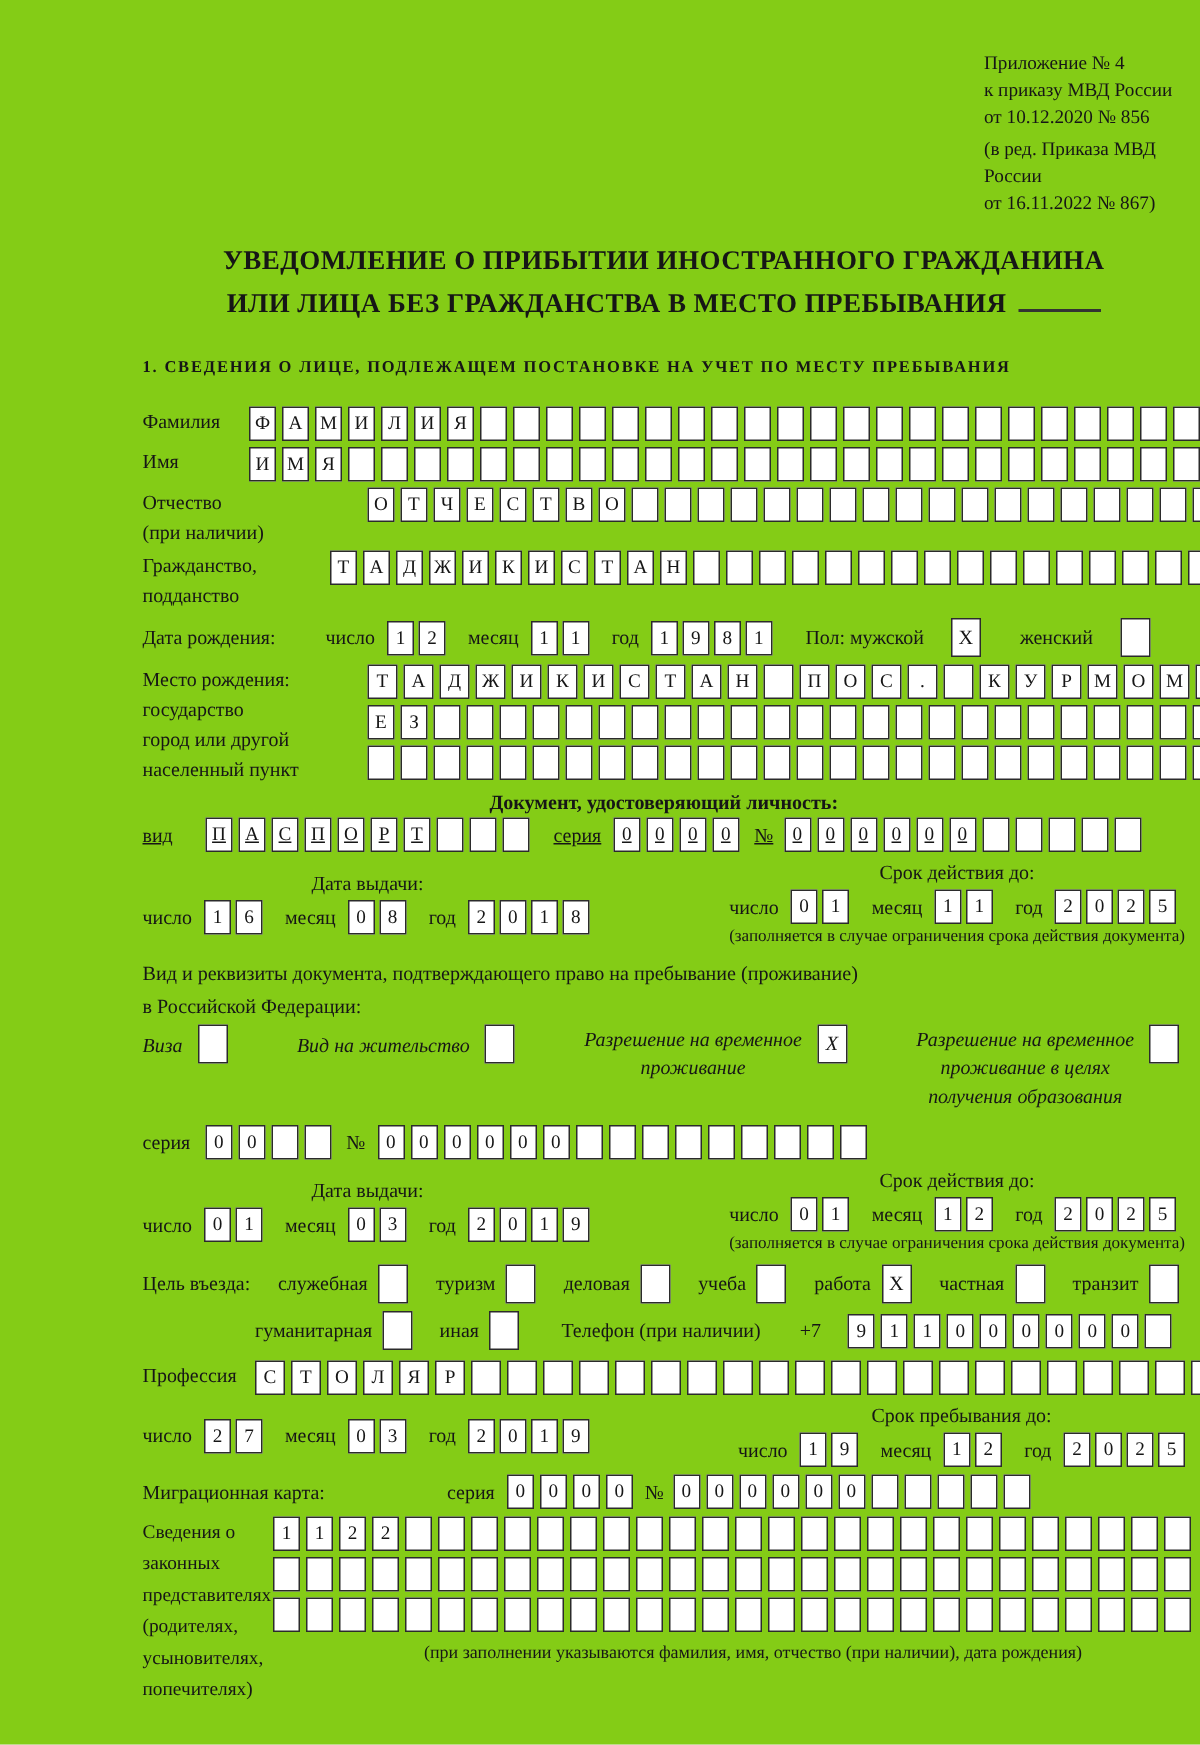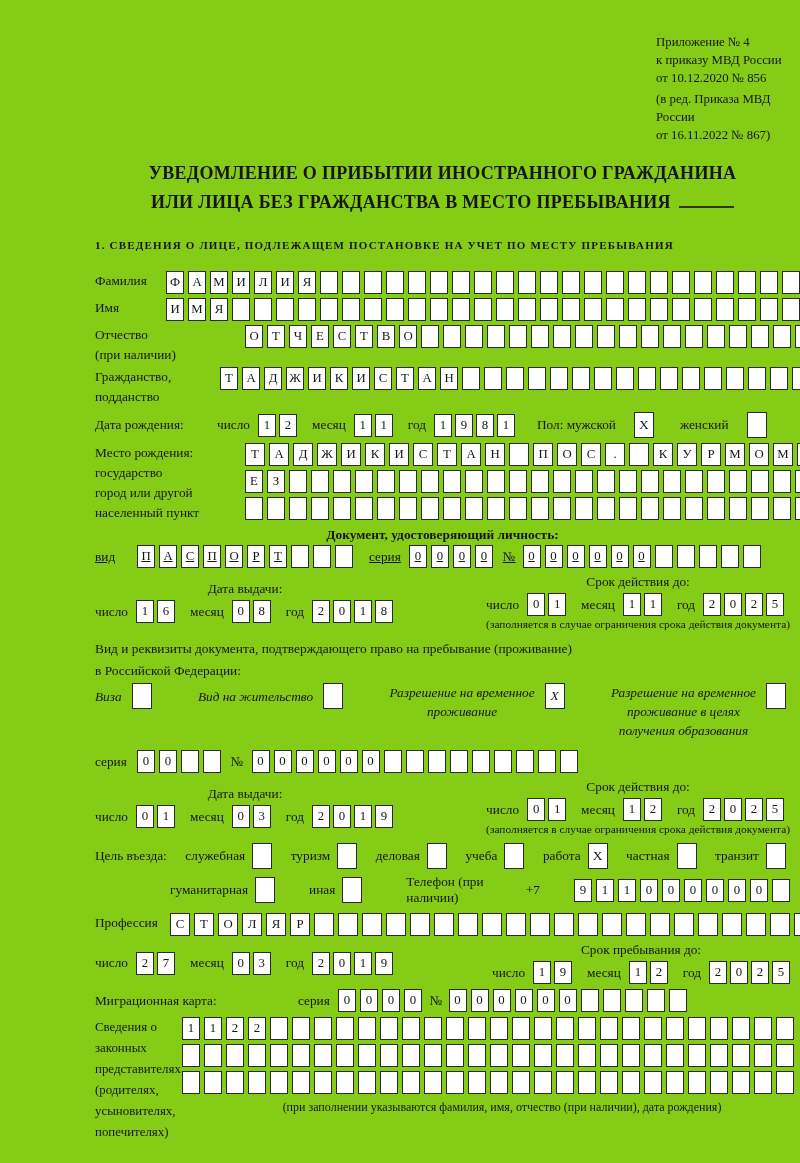--- a/index.html
+++ b/index.html
@@ -63,21 +63,21 @@
   
   .inline-gap{margin-left:14px;margin-right:6px;white-space:nowrap;}
   .intro{font-size:13.4px;line-height:1.6;margin-top:8px;}
 
   .res-options{display:flex;align-items:flex-start;justify-content:space-between;margin-top:2px;font-size:13.3px;padding-right:4px;}
   .ropt{display:flex;align-items:flex-start;gap:10px;font-style:italic;}
   .ropt .rlab{white-space:pre-line;text-align:center;line-height:19px;}
   .ropt.single{align-items:center;}
 
   .purpose-row{display:flex;align-items:center;justify-content:space-between;margin-top:8px;font-size:13.3px;padding-right:4px;}
-  .purpose-row2{display:flex;align-items:center;margin-top:5px;margin-left:75px;gap:34px;font-size:13.3px;}
+  .purpose-row2{display:flex;align-items:center;margin-top:5px;margin-left:75px;gap:18px;font-size:13.3px;}
   .opt{display:flex;align-items:center;gap:7px;white-space:nowrap;}
 
   .docheading{text-align:center;font-weight:bold;font-size:13.4px;margin-top:3px;}
 
   .mig-row{display:flex;align-items:center;margin-top:5px;font-size:13.3px;}
   .mig-row .mig-lbl{width:163px;flex-shrink:0;}
   .mig-row .slab{margin-left:40px;margin-right:8px;}
   .mig-row .nlab{margin-left:8px;margin-right:6px;}
 
   .ser-row{display:flex;align-items:center;margin-top:10px;font-size:13.3px;}

